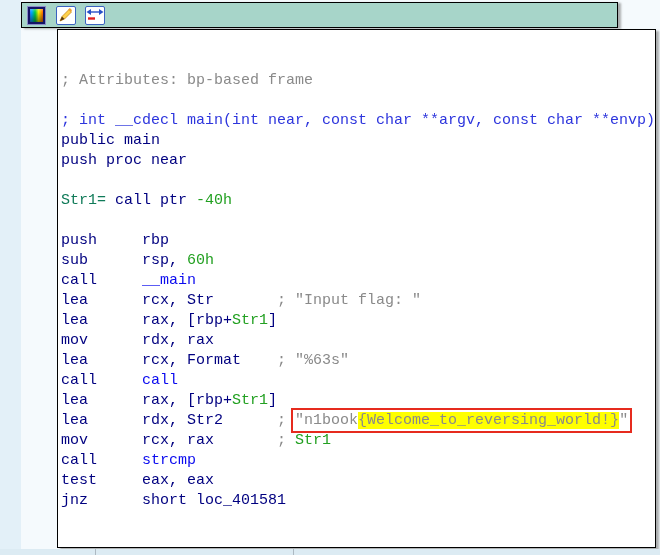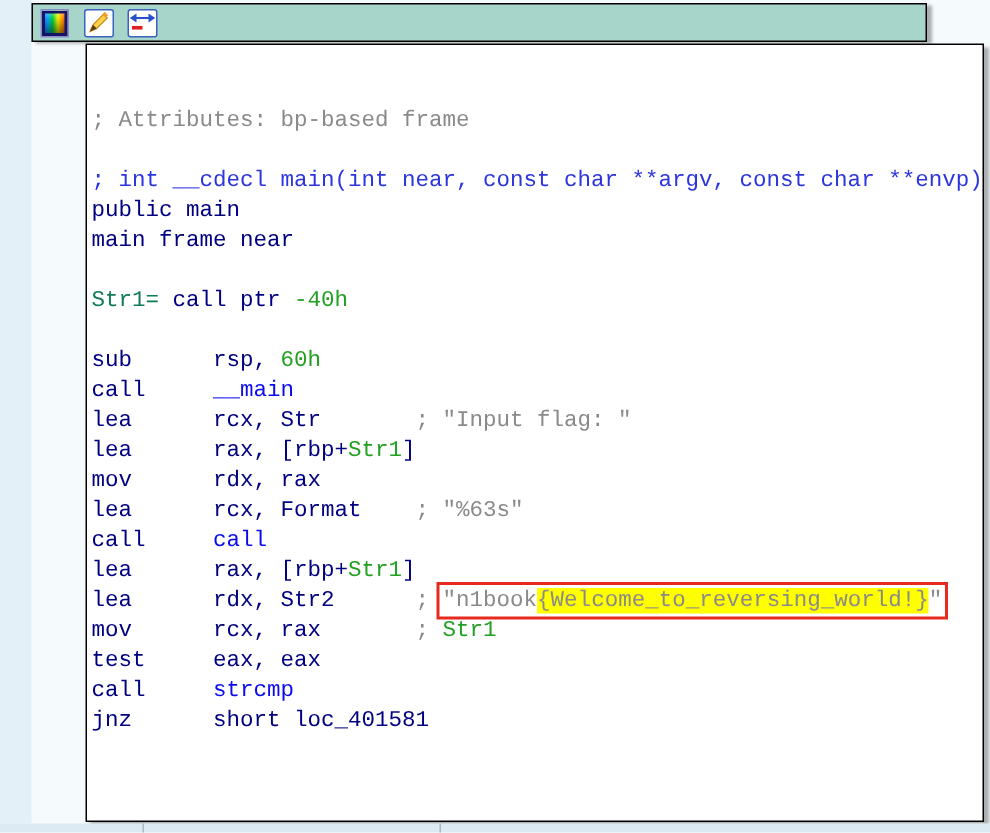--- a/index.html
+++ b/index.html
@@ -79,36 +79,37 @@
 </div>
 
 <div class="content">
   <div class="code">
       <div class="code-line"></div>
       <div class="code-line"></div>
       <div class="code-line"><span class="com">; Attributes: bp-based frame</span></div>
       <div class="code-line"></div>
       <div class="code-line"><span class="proto">; int __cdecl main(int near, const char **argv, const char **envp)</span></div>
       <div class="code-line"><span class="kw">public main</span></div>
-      <div class="code-line"><span class="kw">main frame near</span></div>
+      <div class="code-line"><span class="kw">push proc near</span></div>
       <div class="code-line"></div>
       <div class="code-line"><span class="decl">Str1=</span><span class="kw"> call ptr </span><span class="num">-40h</span></div>
       <div class="code-line"></div>
+      <div class="code-line"><span class="kw">push     rbp</span></div>
       <div class="code-line"><span class="kw">sub      rsp, </span><span class="num">60h</span></div>
       <div class="code-line"><span class="kw">call     </span><span class="name">__main</span></div>
       <div class="code-line"><span class="kw">lea      rcx, Str</span><span class="kw">       </span><span class="com">; "Input flag: "</span></div>
       <div class="code-line"><span class="kw">lea      rax, [rbp+</span><span class="var">Str1</span><span class="kw">]</span></div>
       <div class="code-line"><span class="kw">mov      rdx, rax</span></div>
       <div class="code-line"><span class="kw">lea      rcx, Format</span><span class="kw">    </span><span class="com">; "%63s"</span></div>
       <div class="code-line"><span class="kw">call     </span><span class="name">call</span></div>
       <div class="code-line"><span class="kw">lea      rax, [rbp+</span><span class="var">Str1</span><span class="kw">]</span></div>
       <div class="code-line"><span class="kw">lea      rdx, Str2</span><span class="kw">      </span><span class="com">; </span><span class="redbox"><span class="com">"n1book</span><span class="com hl">{Welcome_to_reversing_world!}</span><span class="com">"</span></span></div>
       <div class="code-line"><span class="kw">mov      rcx, rax</span><span class="kw">       </span><span class="com">; </span><span class="var">Str1</span></div>
+      <div class="code-line"><span class="kw">call     </span><span class="name">strcmp</span></div>
       <div class="code-line"><span class="kw">test     eax, eax</span></div>
-      <div class="code-line"><span class="kw">call     </span><span class="name">strcmp</span></div>
       <div class="code-line"><span class="kw">jnz      short loc_401581</span></div>
     </div>
 </div>
 
 <div class="bottom-strip">
   <div class="tick" style="left:95px"></div>
   <div class="tick" style="left:293px"></div>
 </div>
 
 </body></html>

